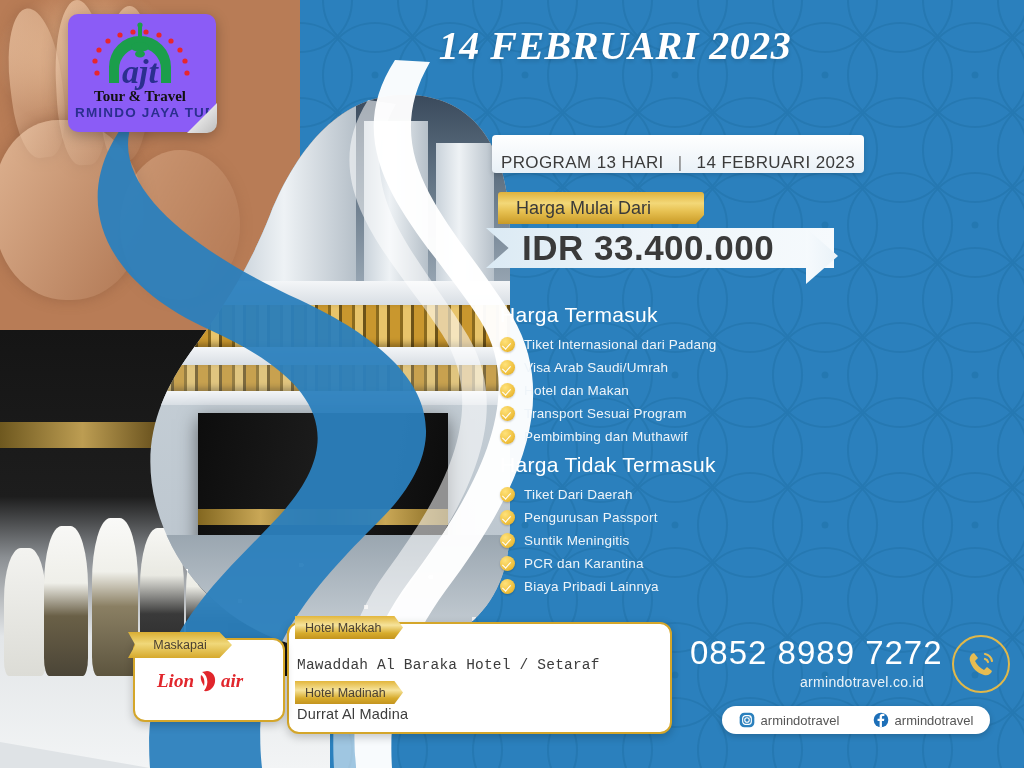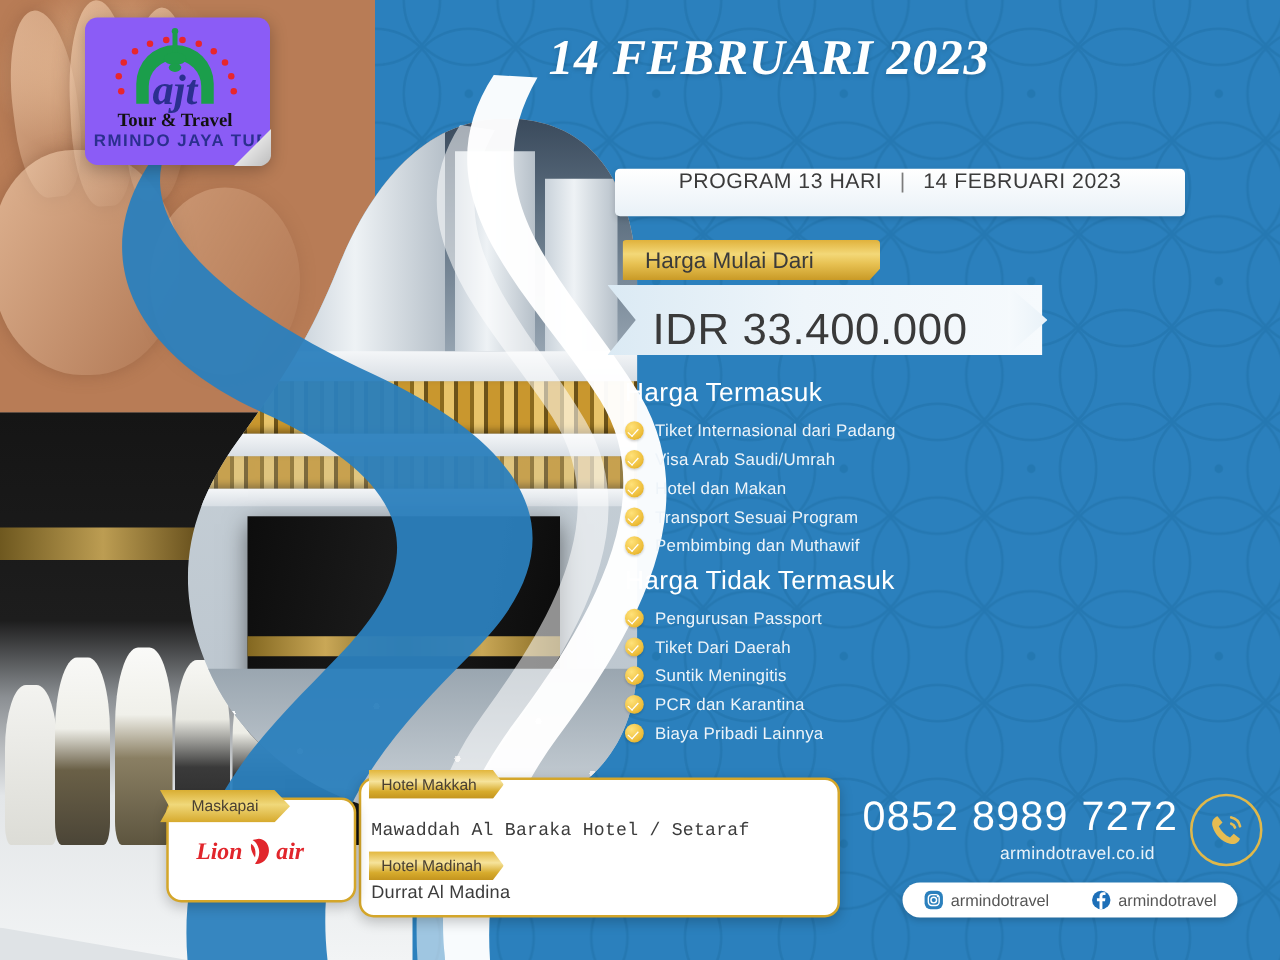--- a/index.html
+++ b/index.html
@@ -102,43 +102,43 @@
   #header-title {
     position:absolute; left:415px; top:22px; width:400px;
     font-family:"Liberation Serif", serif;
     font-size:40px; font-weight:bold; font-style:italic;
     color:#ffffff; letter-spacing:.5px; text-align:center;
     text-shadow:0 2px 4px rgba(0,0,0,.18);
   }
 
   
   #program-bar {
-    position:absolute; left:492px; top:135px; width:456px; height:38px;
+    position:absolute; left:492px; top:135px; width:372px; height:38px;
     background:linear-gradient(#ffffff,#e9f1f7);
     border-radius:4px;
-    display:flex; align-items:flex-start; justify-content:center; gap:14px;
+    display:flex; align-items:flex-end; justify-content:center; gap:14px;
     color:#3b3b3b; font-size:17px; letter-spacing:.4px;
     box-shadow:0 2px 5px rgba(0,0,0,.15);
   }
   #program-bar .sep { color:#7b7b7b; }
 
   
   #price-label {
     position:absolute; left:498px; top:192px; width:206px; height:32px;
     background:linear-gradient(180deg,#e0b23c 0%,#f3d878 35%,#e7c152 60%,#c99a26 100%);
     border-radius:3px 3px 0 0;
     display:flex; align-items:center; padding-left:18px;
     color:#3a3a3a; font-size:18px;
     clip-path:polygon(0 0,100% 0,100% 72%,96% 100%,0 100%);
   }
   #price-banner {
-    position:absolute; left:486px; top:228px; width:348px; height:56px;
+    position:absolute; left:486px; top:228px; width:348px; height:40px;
     background:linear-gradient(90deg,#dbeaf4 0%,#eef5fa 45%,#f6fafd 100%);
     clip-path:polygon(0 0, 100% 0, 100% 50%, 100% 100%, 0 100%, 6.5% 50%);
-    display:flex; align-items:flex-end; padding-left:36px;
+    display:flex; align-items:flex-end; padding-left:36px;font-weight:bold;
   }
   #price-banner .price-text {
     color:#3a3a3a; font-size:35px; letter-spacing:.5px;
   }
   #price-banner-tip {
     position:absolute; left:806px; top:228px; width:32px; height:56px;
     background:linear-gradient(90deg,#f6fafd,#e9f2f8);
     clip-path:polygon(0 0,100% 50%,0 100%);
   }
 
@@ -365,25 +365,25 @@
     <div class="list-item">
       <span class="check"></span>
       <span>Pembimbing dan Muthawif</span>
     </div>
   </div>
 
   <div class="list-block" id="list-excluded">
     <div class="list-title">Harga Tidak Termasuk</div>
     <div class="list-item">
       <span class="check"></span>
+      <span>Tiket Dari Daerah</span>
+    </div>
+    <div class="list-item">
+      <span class="check"></span>
       <span>Pengurusan Passport</span>
-    </div>
-    <div class="list-item">
-      <span class="check"></span>
-      <span>Tiket Dari Daerah</span>
     </div>
     <div class="list-item">
       <span class="check"></span>
       <span>Suntik Meningitis</span>
     </div>
     <div class="list-item">
       <span class="check"></span>
       <span>PCR dan Karantina</span>
     </div>
     <div class="list-item">

